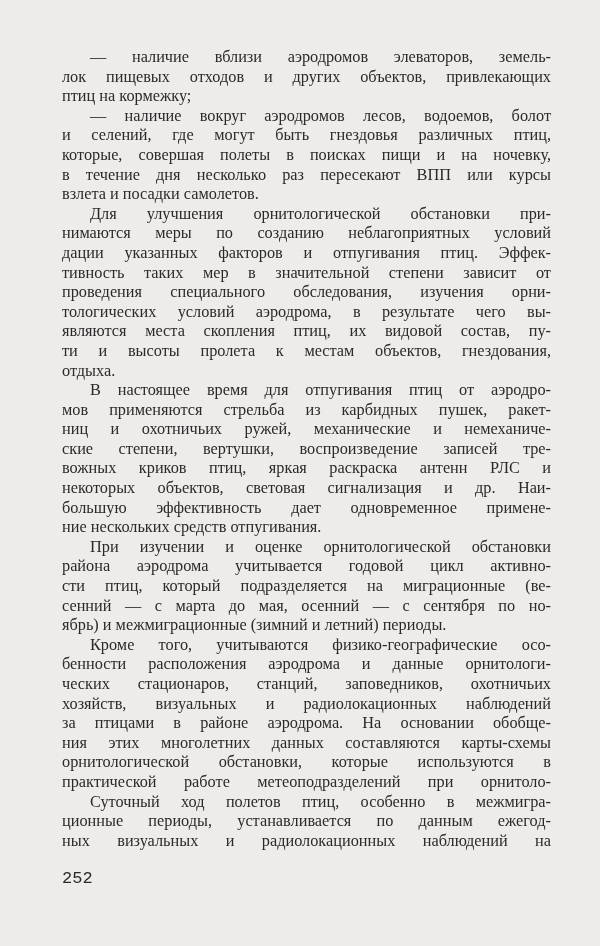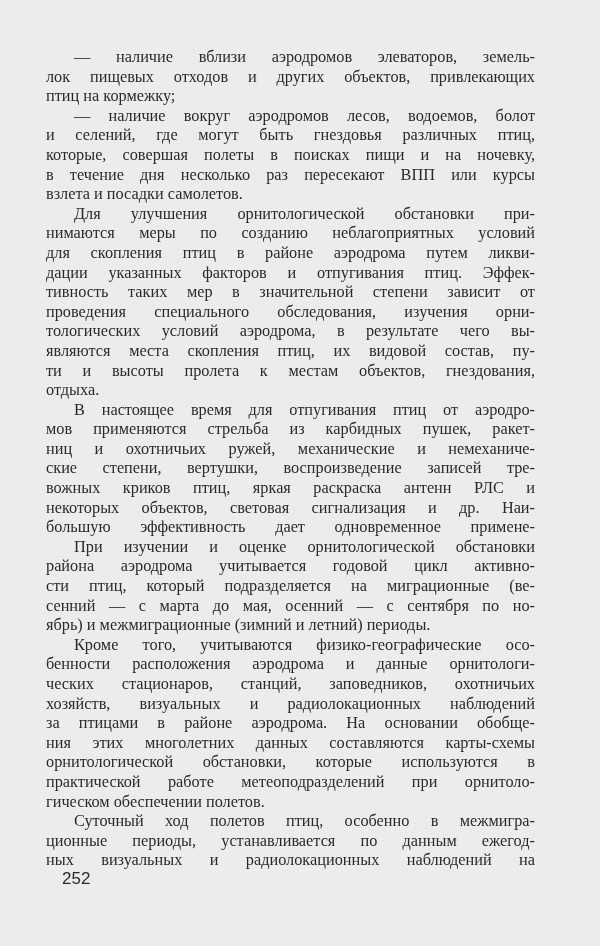--- a/index.html
+++ b/index.html
@@ -6,83 +6,82 @@
     body {
       width: 600px; height: 946px; overflow: hidden;
       background: #ecebe9;
       position: relative;
     }
     .page {
       position: absolute; left: 0; top: 0; width: 600px; height: 946px;
       background: #edecea;
     }
     .text {
-      position: absolute; left: 46px; top: 47px; width: 489px;
+      position: absolute; left: 62px; top: 47px; width: 489px;
       font-family: "Liberation Serif", "DejaVu Serif", serif;
       font-size: 16.3px;
       line-height: 19.6px;
       color: #2b2a2a;
     }
     .line {
       display: block;
       white-space: nowrap;
       text-align: justify;
       text-align-last: justify;
       height: 19.6px;
     }
     .line.last { text-align-last: left; }
     .line.indent { padding-left: 28px; }
     .pagenum {
       position: absolute; left: 62px; top: 869px;
-      font-family: Liberation Sans, sans-serif;
+      font-family: Liberation Mono, monospace;
       font-size: 17px; color: #2b2a2a;
     }
   </style>
 </head>
 <body>
 
 <div class="page">
   <div class="text" id="text-block">
       <span class="line indent">— наличие вблизи аэродромов элеваторов, земель-</span>
       <span class="line">лок пищевых отходов и других объектов, привлекающих</span>
       <span class="line last">птиц на кормежку;</span>
       <span class="line indent">— наличие вокруг аэродромов лесов, водоемов, болот</span>
       <span class="line">и селений, где могут быть гнездовья различных птиц,</span>
       <span class="line">которые, совершая полеты в поисках пищи и на ночевку,</span>
       <span class="line">в течение дня несколько раз пересекают ВПП или курсы</span>
       <span class="line last">взлета и посадки самолетов.</span>
       <span class="line indent">Для улучшения орнитологической обстановки при-</span>
       <span class="line">нимаются меры по созданию неблагоприятных условий</span>
-      <span class="line">для скопления птиц в районе аэродрома путем ликви-</span>
       <span class="line">дации указанных факторов и отпугивания птиц. Эффек-</span>
       <span class="line">тивность таких мер в значительной степени зависит от</span>
       <span class="line">проведения специального обследования, изучения орни-</span>
       <span class="line">тологических условий аэродрома, в результате чего вы-</span>
       <span class="line">являются места скопления птиц, их видовой состав, пу-</span>
       <span class="line">ти и высоты пролета к местам объектов, гнездования,</span>
       <span class="line last">отдыха.</span>
       <span class="line indent">В настоящее время для отпугивания птиц от аэродро-</span>
       <span class="line">мов применяются стрельба из карбидных пушек, ракет-</span>
       <span class="line">ниц и охотничьих ружей, механические и немеханиче-</span>
       <span class="line">ские степени, вертушки, воспроизведение записей тре-</span>
       <span class="line">вожных криков птиц, яркая раскраска антенн РЛС и</span>
       <span class="line">некоторых объектов, световая сигнализация и др. Наи-</span>
       <span class="line">большую эффективность дает одновременное примене-</span>
+      <span class="line last">ние нескольких средств отпугивания.</span>
       <span class="line indent">При изучении и оценке орнитологической обстановки</span>
       <span class="line">района аэродрома учитывается годовой цикл активно-</span>
       <span class="line">сти птиц, который подразделяется на миграционные (ве-</span>
       <span class="line">сенний — с марта до мая, осенний — с сентября по но-</span>
       <span class="line last">ябрь) и межмиграционные (зимний и летний) периоды.</span>
       <span class="line indent">Кроме того, учитываются физико-географические осо-</span>
       <span class="line">бенности расположения аэродрома и данные орнитологи-</span>
       <span class="line">ческих стационаров, станций, заповедников, охотничьих</span>
       <span class="line">хозяйств, визуальных и радиолокационных наблюдений</span>
       <span class="line">за птицами в районе аэродрома. На основании обобще-</span>
       <span class="line">ния этих многолетних данных составляются карты-схемы</span>
       <span class="line">орнитологической обстановки, которые используются в</span>
       <span class="line">практической работе метеоподразделений при орнитоло-</span>
-      <span class="line last">гическом обеспечении полетов.</span>
       <span class="line indent">Суточный ход полетов птиц, особенно в межмигра-</span>
       <span class="line">ционные периоды, устанавливается по данным ежегод-</span>
       <span class="line">ных визуальных и радиолокационных наблюдений на</span>
     </div>
   <div class="pagenum">252</div>
 </div>
 
 </body></html>

